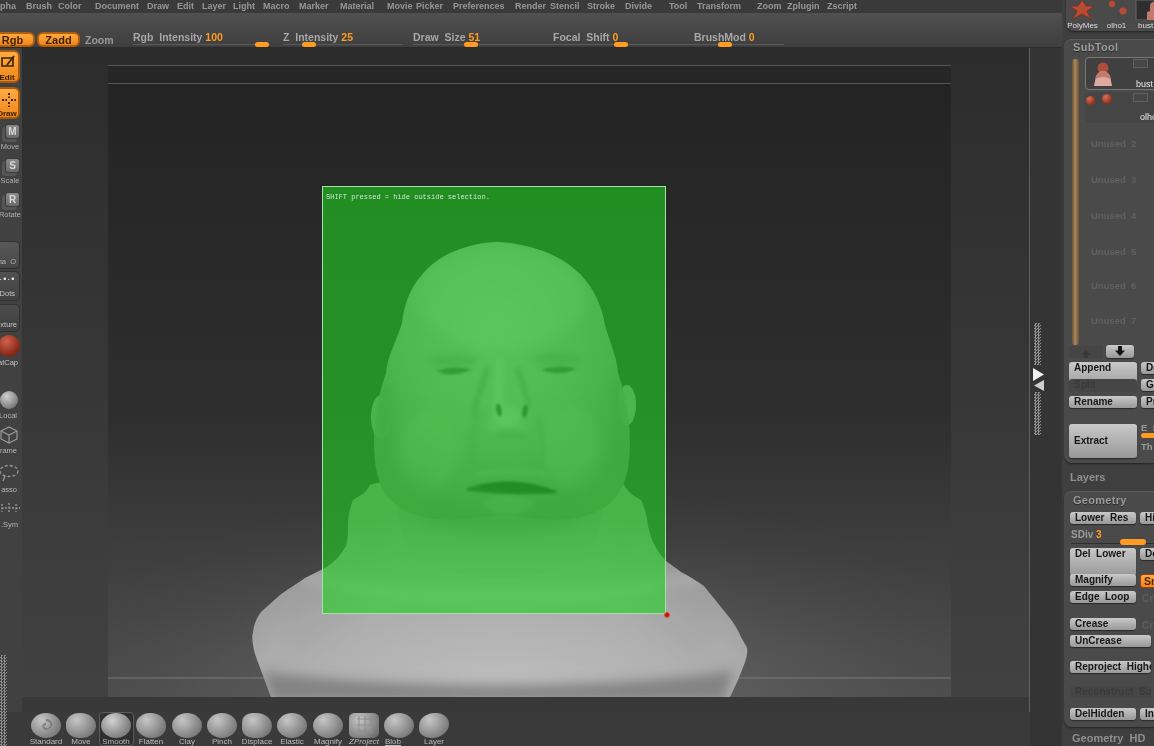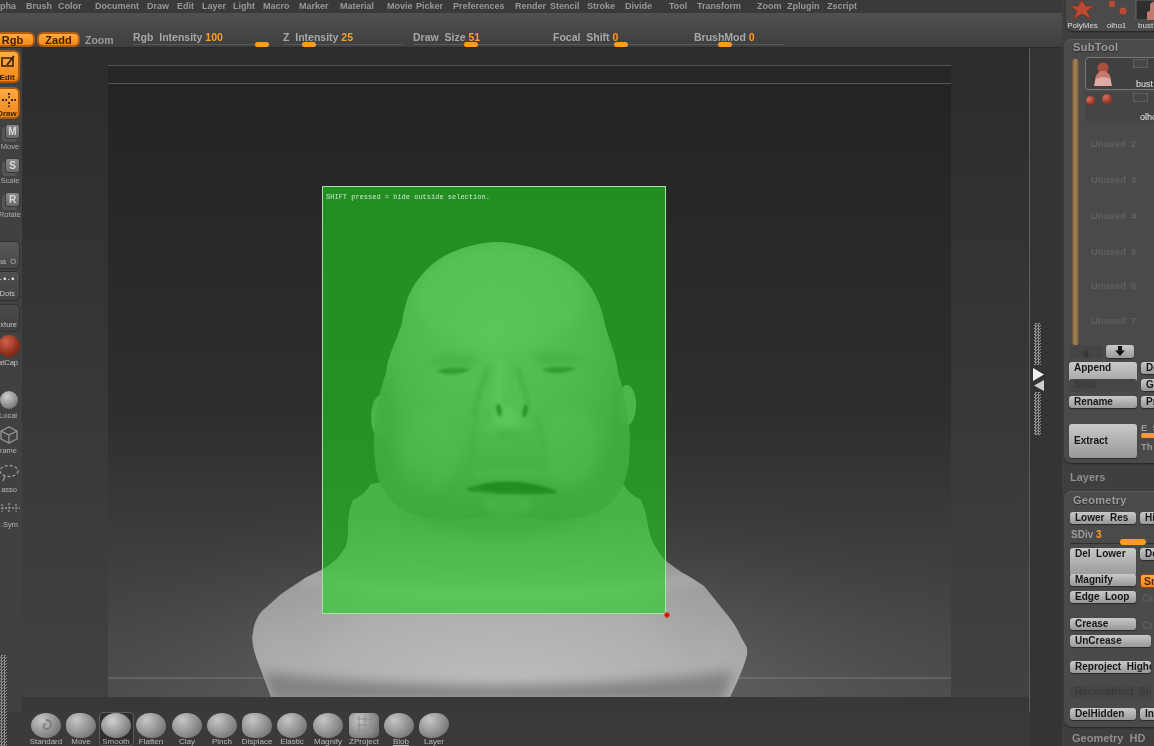--- a/index.html
+++ b/index.html
@@ -413,23 +413,23 @@
     <div class="blabel" style="left:165px;">Clay</div>
   <div class="brush" style="left:207px;"></div>
     <div class="blabel" style="left:200px;">Pinch</div>
   <div class="brush" style="left:242px; border-radius:40% 60% 55% 45%;"></div>
     <div class="blabel" style="left:235px;">Displace</div>
   <div class="brush" style="left:277px;"></div>
     <div class="blabel" style="left:270px;">Elastic</div>
   <div class="brush" style="left:313px;"></div>
     <div class="blabel" style="left:306px;">Magnify</div>
   <div class="brush" style="left:349px; border-radius:20%;"></div>
-    <div class="blabel" style="left:342px;">ZProject</div>
+    <div class="blabel" style="left:342px;font-style:italic;">ZProject</div>
   <div class="brush" style="left:384px;"></div>
-    <div class="blabel" style="left:379px;text-decoration:underline;">Blob</div>
+    <div class="blabel" style="left:371px;text-decoration:underline;">Blob</div>
   <div class="brush" style="left:419px; border-radius:55% 45% 60% 40%;"></div>
     <div class="blabel" style="left:412px;">Layer</div>
     <svg class="abs" style="left:31px; top:713px;" width="30" height="25" viewBox="0 0 30 25">
       <path d="M15 7 C19 7 21 10 20 13 C19 16 15 17 13 15 C11.5 13.5 12.5 11 15 11" fill="none" stroke="#7e7e7e" stroke-width="1.8"></path>
     </svg>
   <svg class="abs" style="left:349px; top:713px;" width="30" height="25" viewBox="0 0 30 25">
       <path d="M8 6 L24 6 M8 12 L25 12 M8 18 L24 18 M10 3 L10 21 M16 3 L16 22 M22 3 L22 21" stroke="#8e8e8e" stroke-width="1"></path>
     </svg>
 <div class="abs" style="left:0px; top:655px; width:7px; height:91px; background:repeating-conic-gradient(#8a8a8a 0 25%, #3a3a3a 0 50%) 0 0 / 3px 3px;"></div>
 

